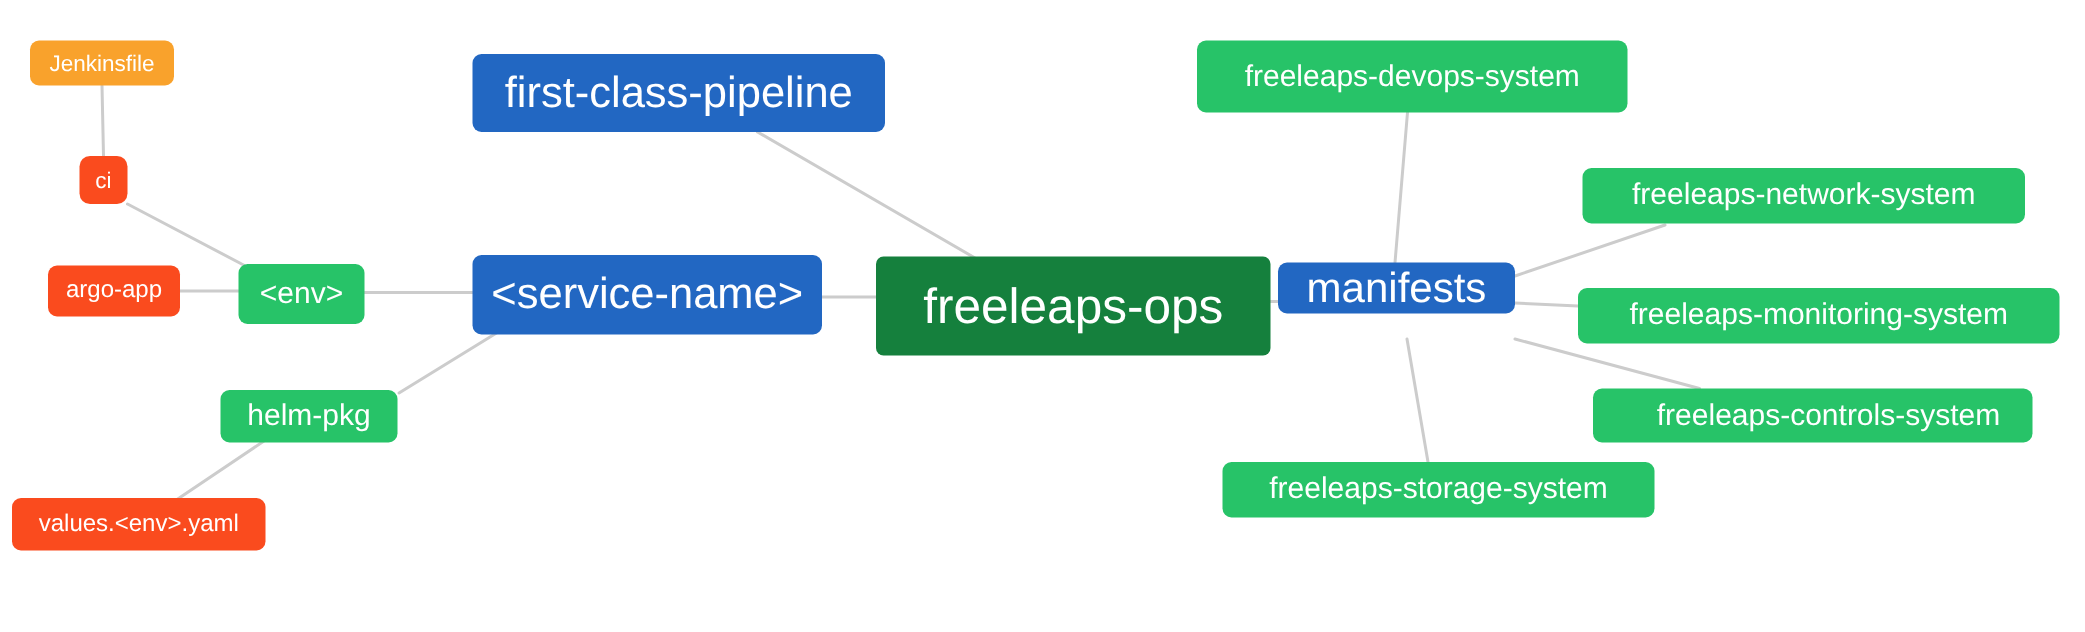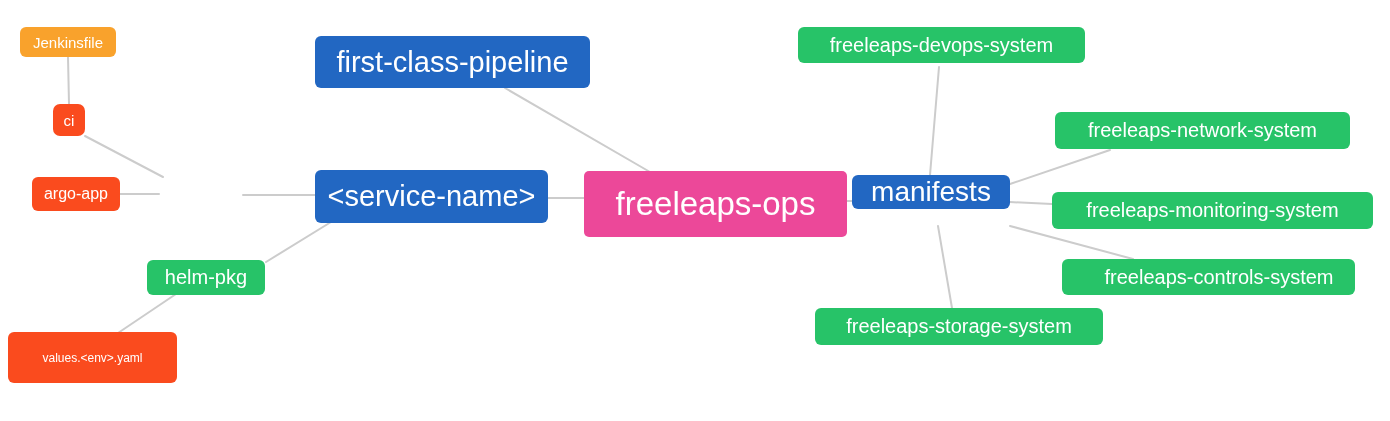--- a/index.html
+++ b/index.html
@@ -24,34 +24,34 @@
     border-radius:6px;
     white-space:nowrap;
     box-sizing:border-box;
     cursor:pointer;
     user-select:none;
   }
   .blue  {background:#2267c2;}
   .green {background:#27c368;}
   .orange{background:#f9a22c;}
   .red   {background:#fa4b1e;}
-  .dark  {background:#ec4899;}
+  .dark  {background:#15803d;}
 
   
   #n-jenkinsfile {left:20px;  top:27px;  width:96px;  height:30px; font-size:15px;}
   #n-ci          {left:53px;  top:104px; width:32px;  height:32px; font-size:15px; border-radius:7px;}
   #n-argo-app    {left:32px;  top:177px; width:88px;  height:34px; font-size:16px;}
   #n-env         {left:159px; top:176px; width:84px;  height:40px; font-size:20px;}
   #n-helm-pkg    {left:147px; top:260px; width:118px; height:35px; font-size:20px;}
-  #n-values      {left:8px;   top:332px; width:169px; height:51px; font-size:12px;}
+  #n-values      {left:8px;   top:332px; width:169px; height:35px; font-size:16px;}
   #n-pipeline    {left:315px; top:36px;  width:275px; height:52px; font-size:29px;}
   #n-service     {left:315px; top:170px; width:233px; height:53px; font-size:29px;}
   #n-ops         {left:584px; top:171px; width:263px; height:66px; font-size:33px; border-radius:5px;}
   #n-manifests   {left:852px; top:175px; width:158px; height:34px; font-size:28px;}
-  #n-devops      {left:798px; top:27px;  width:287px; height:36px; font-size:20px;text-align:right;}
+  #n-devops      {left:798px; top:27px;  width:287px; height:48px; font-size:20px;text-align:right;}
   #n-network     {left:1055px;top:112px; width:295px; height:37px; font-size:20px;}
   #n-monitoring  {left:1052px;top:192px; width:321px; height:37px; font-size:20px;}
   #n-controls    {left:1062px;top:259px; width:293px; height:36px; font-size:20px;padding-left:21px;}
   #n-storage     {left:815px; top:308px; width:288px; height:37px; font-size:20px;}
 </style>
 </head>
 <body>
 
 <div class="stage">
 
@@ -68,20 +68,21 @@
     <line x1="930" y1="175" x2="939" y2="67"></line>
     <line x1="1010" y1="184" x2="1110" y2="150"></line>
     <line x1="1010" y1="202" x2="1052" y2="204"></line>
     <line x1="1010" y1="226" x2="1133" y2="259"></line>
     <line x1="938" y1="226" x2="952" y2="308"></line>
   </svg>
 
   <div class="node orange" id="n-jenkinsfile">Jenkinsfile</div>
   <div class="node red" id="n-ci">ci</div>
   <div class="node red" id="n-argo-app">argo-app</div>
+  <div class="node green" id="n-env">&lt;env&gt;</div>
   <div class="node green" id="n-helm-pkg">helm-pkg</div>
   <div class="node red" id="n-values">values.&lt;env&gt;.yaml</div>
   <div class="node blue" id="n-pipeline">first-class-pipeline</div>
   <div class="node blue" id="n-service">&lt;service-name&gt;</div>
   <div class="node dark" id="n-ops">freeleaps-ops</div>
   <div class="node blue" id="n-manifests">manifests</div>
   <div class="node green" id="n-devops">freeleaps-devops-system</div>
   <div class="node green" id="n-network">freeleaps-network-system</div>
   <div class="node green" id="n-monitoring">freeleaps-monitoring-system</div>
   <div class="node green" id="n-controls">freeleaps-controls-system</div>

